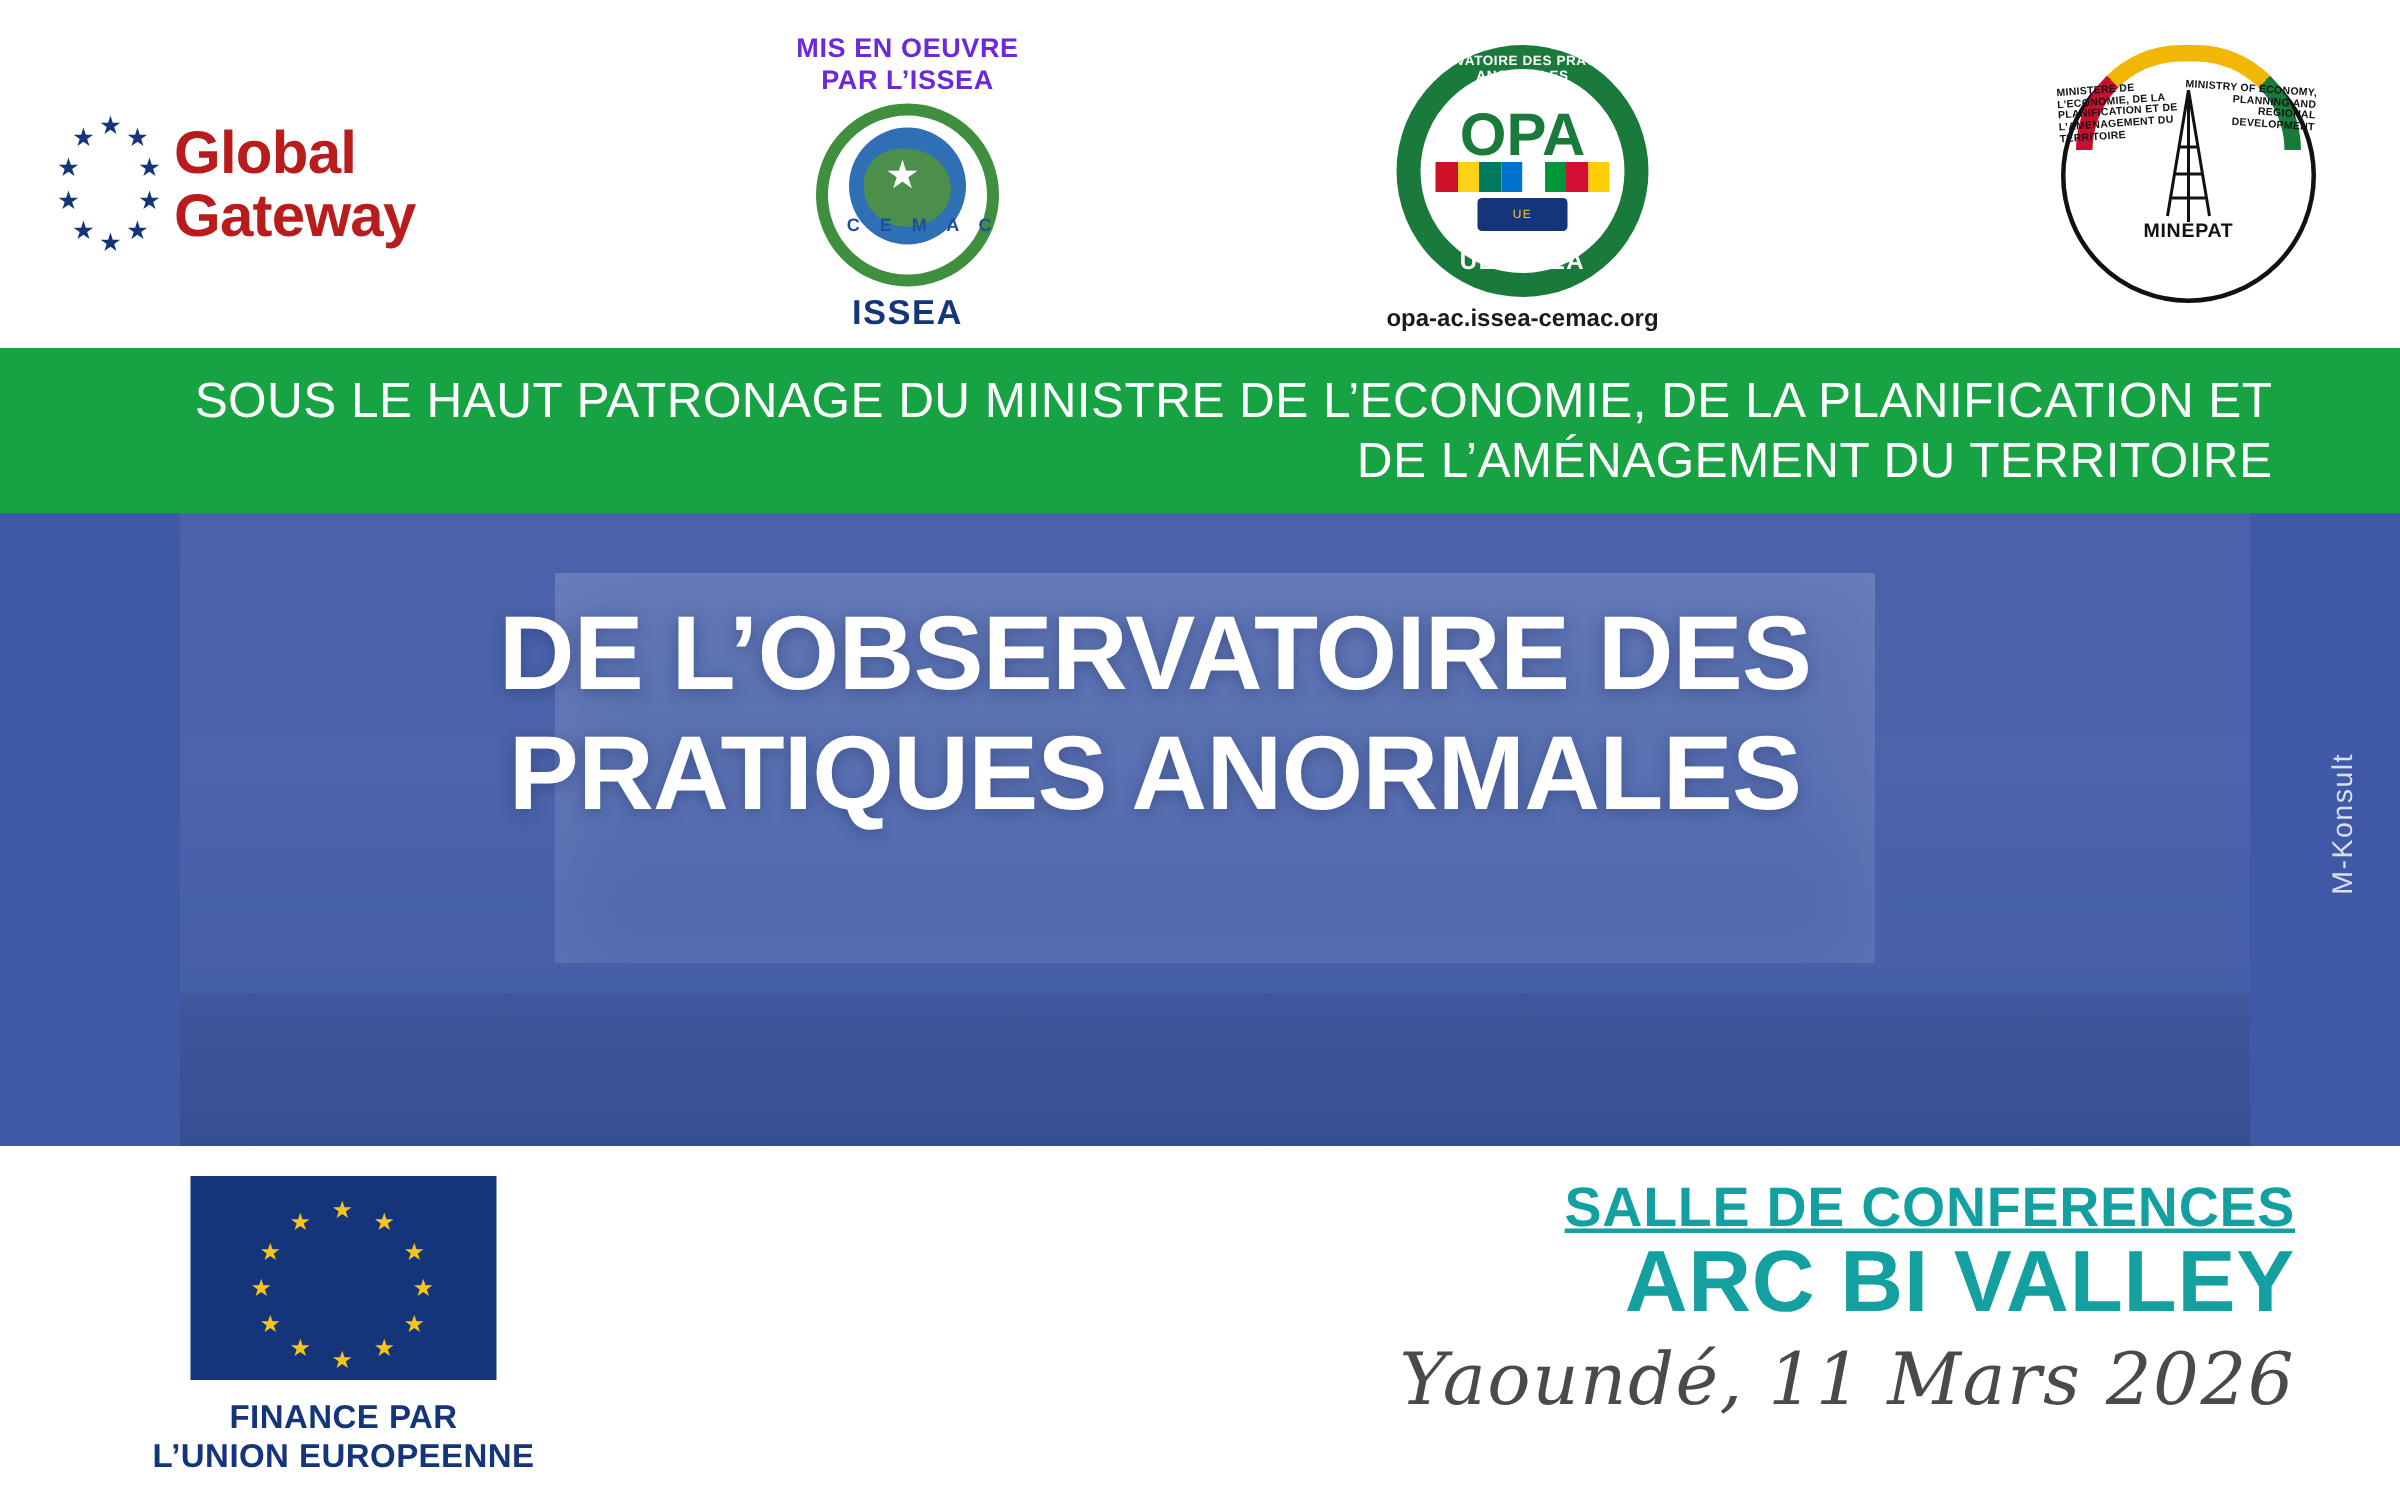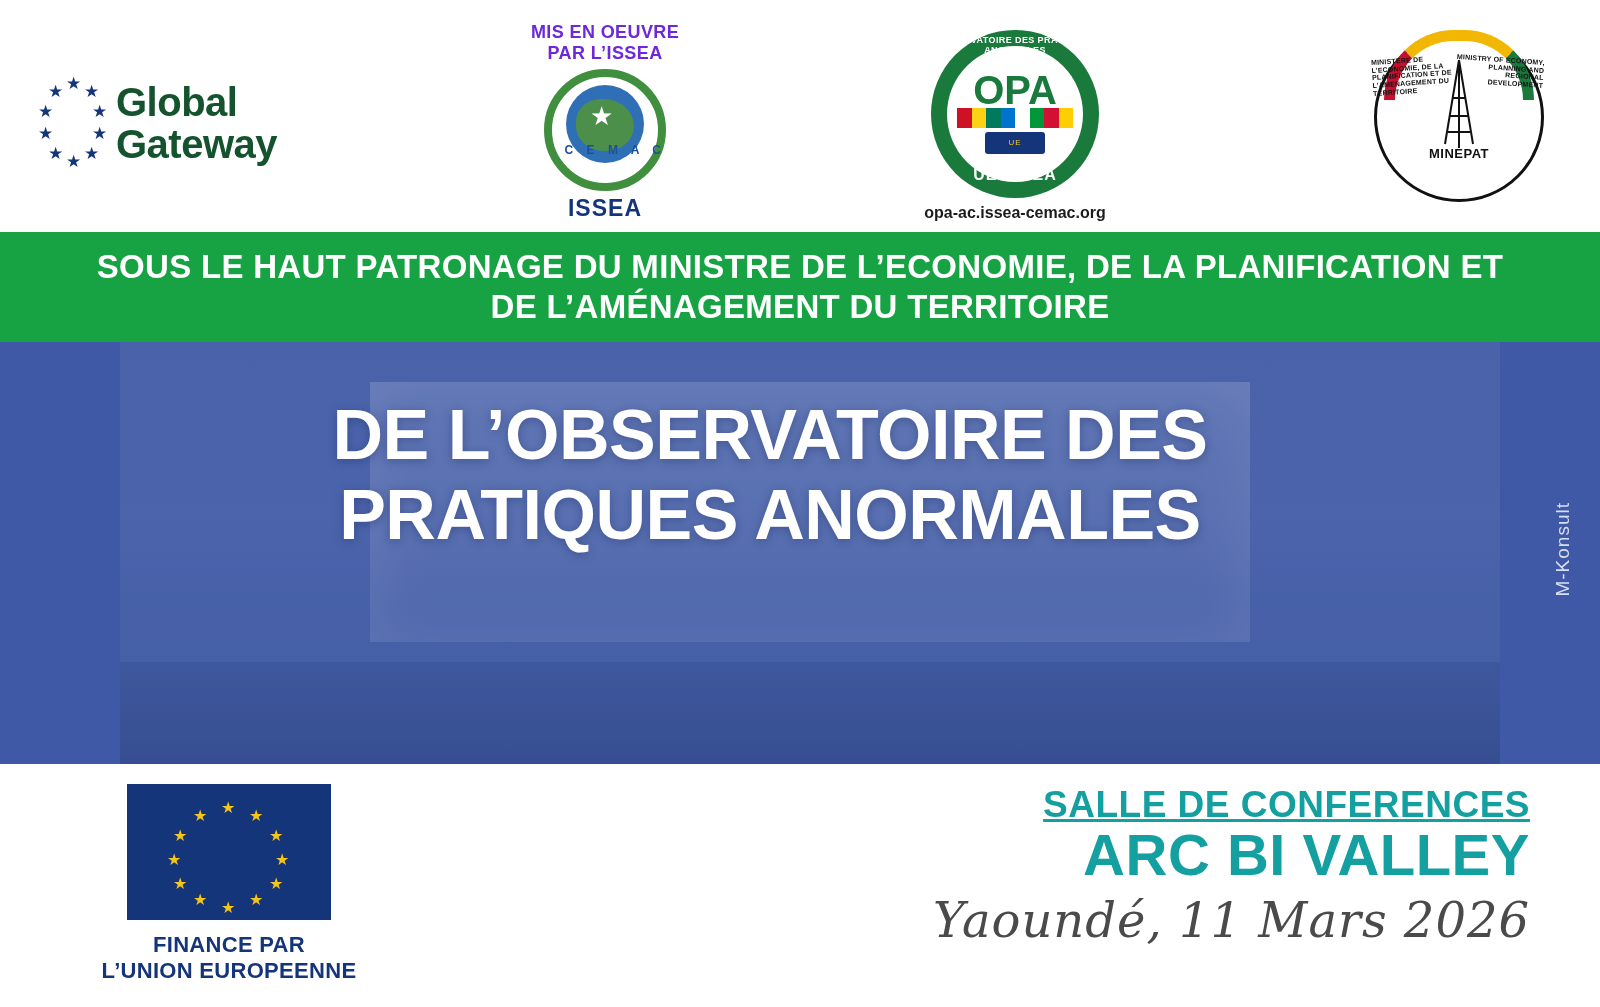--- a/index.html
+++ b/index.html
@@ -39,21 +39,21 @@
     flex: none;
   }
   .gg-stars span {
     position: absolute;
     color: #15357a;
     font-size: 17px;
     line-height: 1;
   }
   .gg-text {
     margin-left: 8px;
-    color: #14532d;
+    color: #b91c1c;
     font-weight: bold;
     font-size: 40px;
     line-height: 1.05;
     letter-spacing: -0.5px;
   }
 
   
   .issea {
     position: absolute;
     left: 505px; top: 22px;
@@ -259,23 +259,23 @@
     left: 0; top: 232px;
     width: 1600px; height: 110px;
     background: #17a344;
     display: flex;
     align-items: center;
     justify-content: center;
   }
   .green-band p {
     margin: 0;
     width: 1430px;
-    text-align: center;
+    text-align: right;
     color: #ffffff;
-    font-weight: bold;
+    font-weight: normal;
     font-size: 33px;
     line-height: 1.2;
     letter-spacing: .3px;
   }
 
   
   .hero {
     position: absolute;
     left: 0; top: 342px;
     width: 1600px; height: 422px;

